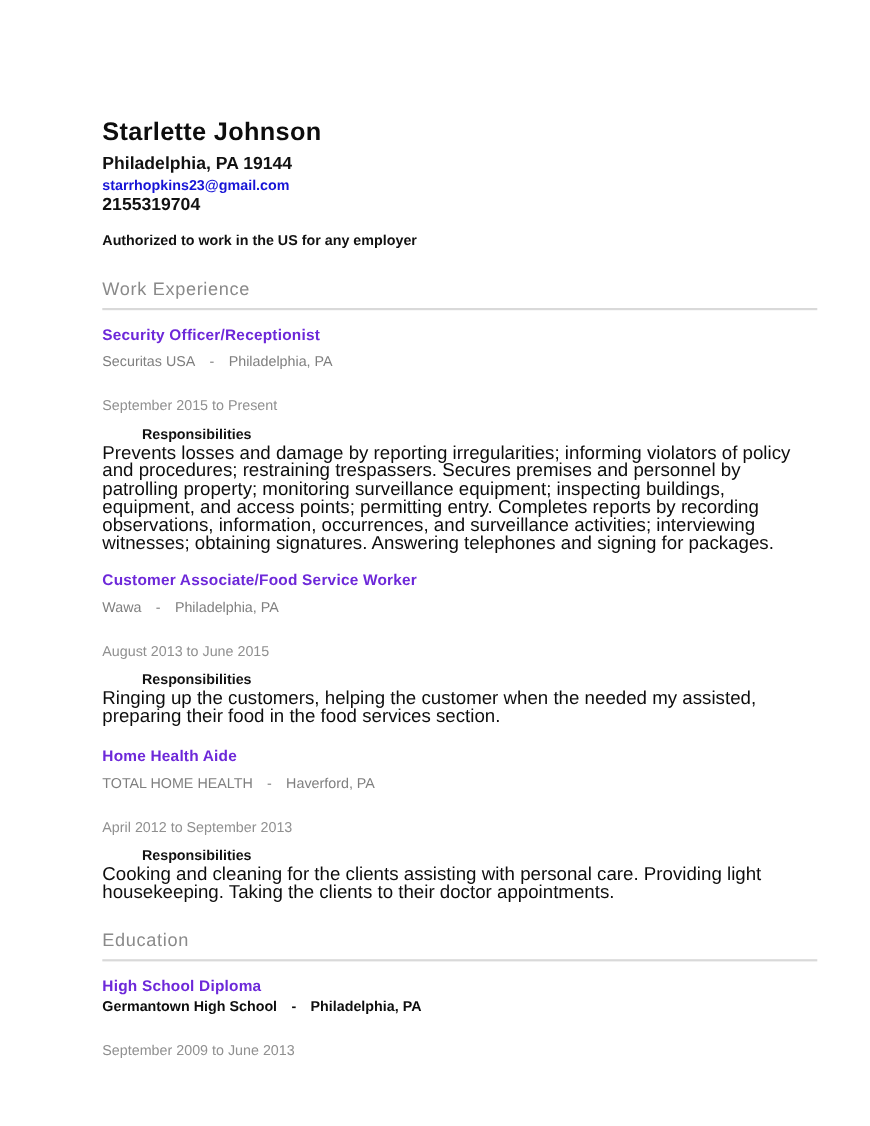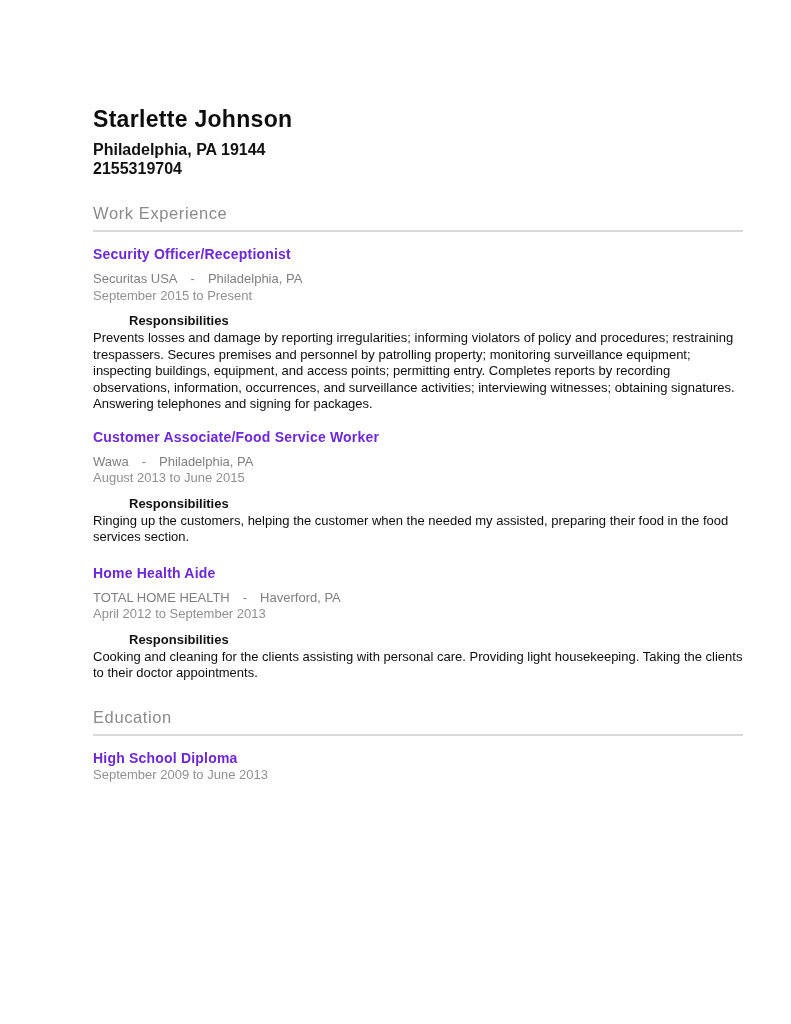--- a/index.html
+++ b/index.html
@@ -38,41 +38,45 @@
   .section-title{
     font-size:16.5px;font-weight:400;color:var(--section-gray);
     letter-spacing:0.6px;margin:0 0 7px 0;line-height:19px;
   }
   .rule{height:2px;background:var(--rule-gray);margin:0 0 13px 0;}
   .job{margin-bottom:15px;}
   .job-title{
     font-size:14px;font-weight:700;margin:0;line-height:18px;
     letter-spacing:0.2px;color:#6d28d9;
   }
-  .meta{font-size:13px;line-height:16.5px;}
+  .meta{font-size:13px;line-height:16.5px;margin-top:24px;}
   .company-line{color:var(--meta-gray);margin-top:8px;}
   .date-line{color:var(--date-gray);}
   .sep{display:inline-block;margin:0 13px;}
   .block{margin-top:9px;}
   .block + .block{margin-top:18px;}
   .block-label{font-size:13px;font-weight:700;line-height:16px;margin-left:36px;}
-  .block-text{font-size:13px;line-height:16.5px;margin:1px 0 0 0;color:#0d0d0d;}
+  .block-text{font-size:17px;line-height:16.5px;margin:1px 0 0 0;color:#0d0d0d;}
   .edu-entry{margin-top:0;}
   .school-line{color:#0d0d0d;font-weight:700;margin-top:2px;}
   .edu-dates{color:var(--date-gray);}
 </style>
 </head>
 <body>
 
 <div class="page">
 
   <header>
     <h1 class="name">Starlette Johnson</h1>
     <div class="contact">Philadelphia, PA 19144</div>
+    <div class="email-line">
+      <a class="email" href="#">starrhopkins23@gmail.com</a>
+    </div>
     <div class="contact">2155319704</div>
+    <div class="authorization">Authorized to work in the US for any employer</div>
   </header>
 
   <section class="section">
     <h2 class="section-title">Work Experience</h2>
     <div class="rule"></div>
 
     <article class="job">
       <h3 class="job-title">Security Officer/Receptionist</h3>
       <div class="meta company-line">
         <span>Securitas USA</span><span class="sep">-</span><span>Philadelphia, PA</span>
@@ -110,17 +114,20 @@
       </div>
     </article>
   </section>
 
   <section class="section">
     <h2 class="section-title">Education</h2>
     <div class="rule"></div>
 
     <article class="edu-entry">
       <h3 class="job-title">High School Diploma</h3>
+      <div class="meta school-line">
+        <span>Germantown High School</span><span class="sep">-</span><span>Philadelphia, PA</span>
+      </div>
       <div class="meta edu-dates">September 2009 to June 2013</div>
     </article>
   </section>
 
 </div>
 
 </body></html>

